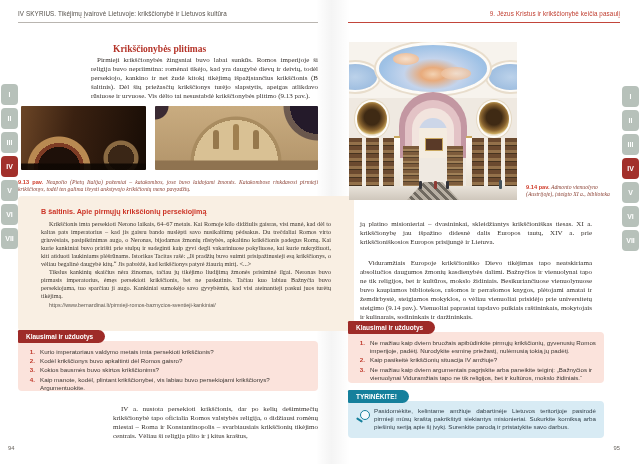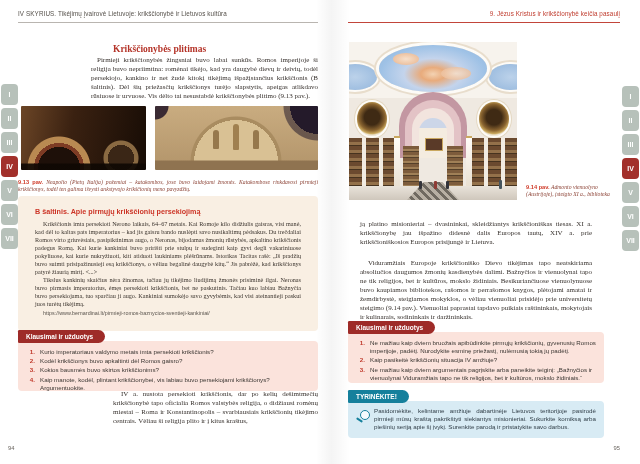--- a/index.html
+++ b/index.html
@@ -39,35 +39,35 @@
       radial-gradient(circle at 100% 0,#241a2a 0 28px,rgba(36,26,42,.55) 28px 34px,rgba(0,0,0,0) 35px),
       radial-gradient(circle at 0 0,#3a2a33 0 13px,rgba(0,0,0,0) 14px),
       radial-gradient(circle at 81px 56px,#d9c194 0 42px,#a98c60 42px 45px,rgba(0,0,0,0) 46px),
       linear-gradient(#c9ac80,#b2946a);}
   .fresco-fig{position:absolute;background:#96784c;border-radius:3px 3px 1px 1px;width:6px;height:19px;top:24px;}
   .ff1{left:58px;}.ff2{left:78px;top:18px;height:26px;background:#a08050;}.ff3{left:98px;}
   .cap{position:absolute;font:italic 5.7px/1.35 "Liberation Serif",serif;color:#8d4437;text-align:justify;}
   .cap-913{left:18px;top:173px;width:300px;}
   .cap-lab{font:bold 5.7px "Liberation Sans",sans-serif;font-style:normal;color:#cf3a28;}
 
-  .srcbox{position:absolute;left:18px;top:196px;width:300px;height:135px;background:#f9efe3;border-radius:4px;
-    box-sizing:border-box;padding:6px 17px;}
+  .srcbox{position:absolute;left:18px;top:196px;width:336px;height:135px;background:#f9efe3;border-radius:4px;
+    box-sizing:border-box;padding:6px 23px;}
   .srchead{font:bold 7.2px/1.2 "Liberation Sans",sans-serif;color:#cc3527;margin-bottom:3px;}
   .srcp{font:6.2px/1.3 "Liberation Serif",serif;text-align:justify;text-indent:8px;margin:0;color:#3c352f;}
   .srclink{display:block;margin:2px 0 0 8px;font:5.4px/1.2 "Liberation Sans",sans-serif;color:#5a544e;text-decoration:none;}
 
   .qtab{position:absolute;height:13px;background:#9e2b28;border-radius:2px 10px 10px 2px;
     color:#fff;font:bold 6.5px/13px "Liberation Sans",sans-serif;padding:0 12px 0 8px;z-index:2;}
   .qbox{position:absolute;background:#fbe3dc;border-radius:0 4px 4px 4px;box-sizing:border-box;padding:7px 8px 4px 6px;}
   .qbox ol{margin:0;padding:0;list-style:none;}
   .qbox li{display:flex;margin-bottom:1px;font:6.2px/1.32 "Liberation Sans",sans-serif;color:#3a3632;}
   .qn{min-width:11px;text-align:right;margin-right:5px;color:#c0392b;font-weight:bold;}
   .qtab-l1{left:18px;top:330px;}
   .qbox-l1{left:18px;top:341px;width:300px;height:50px;}
-  .closing{position:absolute;left:113px;top:383px;width:205px;text-indent:8px;}
+  .closing{position:absolute;left:113px;top:398px;width:205px;text-indent:8px;}
   .pnum{position:absolute;bottom:13px;font:5.8px "Liberation Sans",sans-serif;color:#6a655f;}
   .pnum-l{left:8px;}
   .pnum-r{right:20px;}
 
   
   .lib{position:absolute;left:349px;top:42px;width:168px;height:158px;overflow:hidden;background:#efe9e1;}
   .lib-ceil{position:absolute;left:0;top:0;width:168px;height:56px;background:#f7f3ed;}
   .lib-sky{position:absolute;left:30px;top:3px;width:108px;height:47px;border-radius:50%;
     background:radial-gradient(ellipse at 50% 62%,#f3d2b2 0%,#e8ab7c 16%,#c4d4ec 38%,#9fc2e6 68%,#8fb2da 100%);
     box-shadow:0 0 0 3px #fdfbf7,0 0 0 5px #e8ddcc;}

